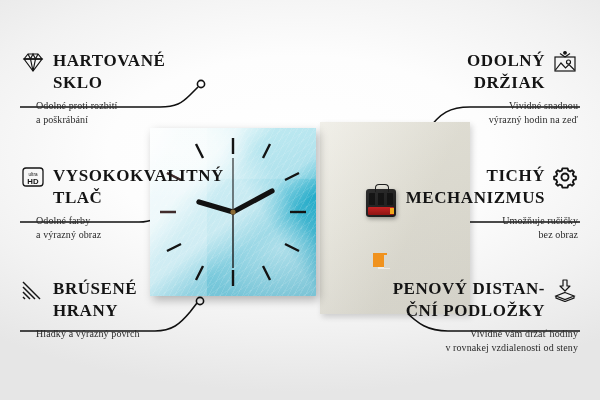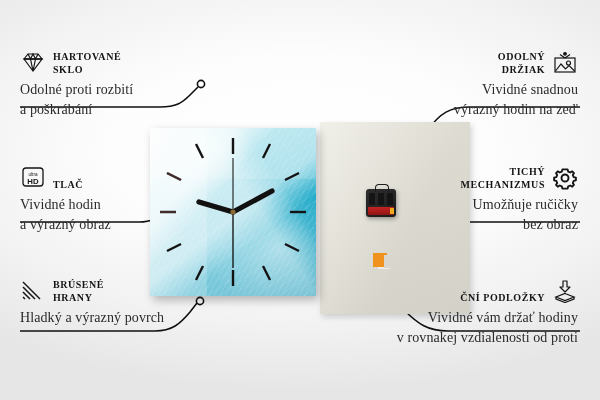--- a/index.html
+++ b/index.html
@@ -61,30 +61,30 @@
   
   .foam{position:absolute;left:243px;top:153px;width:14px;height:14px;
     background:#f0921e;box-shadow:4px 3px 0 -1px rgba(255,255,255,.55);}
   .foam:after{content:"";position:absolute;left:11px;top:2px;width:6px;height:13px;
     background:#d9d7cd;}
 
   
   .lines{position:absolute;inset:0;}
   .callout{position:absolute;}
   .callout .head{display:flex;align-items:flex-start;gap:7px;}
-  .callout .title{font-size:10px;letter-spacing:.55px;font-weight:700;
+  .callout .title{font-size:17px;letter-spacing:.55px;font-weight:700;
     color:#141414;line-height:1.32;text-transform:uppercase;}
-  .callout .desc{font-size:14px;color:#2a2a2a;line-height:1.42;
-    letter-spacing:.1px;padding-top:4px;}
+  .callout .desc{font-size:10px;color:#2a2a2a;line-height:1.42;
+    letter-spacing:.1px;padding-top:4px;margin-left:16px;}
   .ico{width:26px;height:24px;flex:0 0 26px;}
   .ico svg{display:block;width:26px;height:24px;}
 
   .left .head{justify-content:flex-start;}
   .left .title,.left .desc{text-align:left;}
-  .right .head{flex-direction:row-reverse;align-items:center;}
+  .right .head{flex-direction:row-reverse;}
   .right .title,.right .desc{text-align:right;}
 
   .c1{left:20px;top:50px;width:170px;}
   .c2{left:20px;top:165px;width:180px;}
   .c3{left:20px;top:278px;width:180px;}
   .c4{right:22px;top:50px;width:175px;}
   .c5{right:22px;top:165px;width:185px;}
   .c6{right:22px;top:278px;width:205px;}
 </style>
 </head>
@@ -181,26 +181,26 @@
   <div class="callout left c2">
     <div class="head">
       <span class="ico">
         <svg viewBox="0 0 26 24">
           <rect x="3" y="3" width="20" height="18" rx="3" fill="none" stroke="#141414" stroke-width="1.3"></rect>
           <text x="13" y="11" font-family="Liberation Sans, sans-serif" font-size="4.6" text-anchor="middle" fill="#141414">ultra</text>
           <text x="13" y="18.5" font-family="Liberation Sans, sans-serif" font-size="7.8" font-weight="bold" text-anchor="middle" fill="#141414">HD</text>
         </svg>
       </span>
       <span class="title">
-        <br>
+        <span>VYSOKOKVALITNÝ</span><br>
         <span>TLAČ</span>
       </span>
     </div>
     <div class="desc">
-      <span>Vividné hodin</span><br>
+      <span>Odolné farby</span><br>
       <span>a výrazný obraz</span>
     </div>
   </div>
 
   <div class="callout left c3">
     <div class="head">
       <span class="ico">
         <svg viewBox="0 0 26 24">
             <g stroke="#141414" stroke-width="1.5">
           <line x1="3" y1="4" x2="20" y2="21"></line>
@@ -270,23 +270,23 @@
       <span class="ico">
         <svg viewBox="0 0 26 24">
             <g fill="none" stroke="#141414" stroke-width="1.2">
           <path d="M11 2 h4 v6 h3 l-5 5 -5-5 h3 z" stroke-linejoin="round"></path>
           <path d="M13 14.5 L22 18 L13 21.5 L4 18 Z"></path>
           <path d="M4 18 v2 l9 3.5 9-3.5 v-2"></path>
         </g>
           </svg>
       </span>
       <span class="title">
-        <br>
+        <span>PENOVÝ DISTAN-</span><br>
         <span>ČNÍ PODLOŽKY</span>
       </span>
     </div>
     <div class="desc">
       <span>Vividné vám držať hodiny</span><br>
-      <span>v rovnakej vzdialenosti od proti</span>
+      <span>v rovnakej vzdialenosti od steny</span>
     </div>
   </div>
 
 </div>
 
 </body></html>

